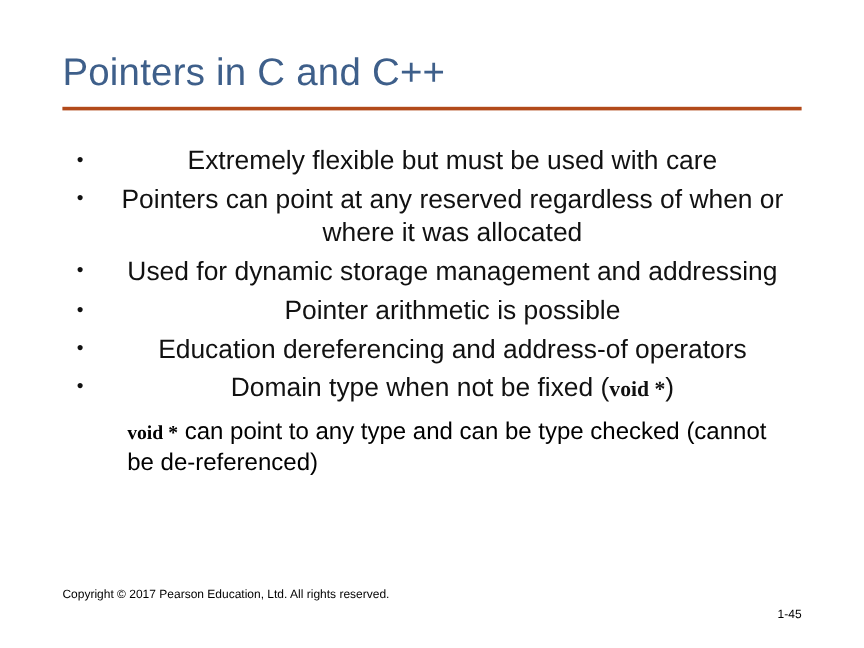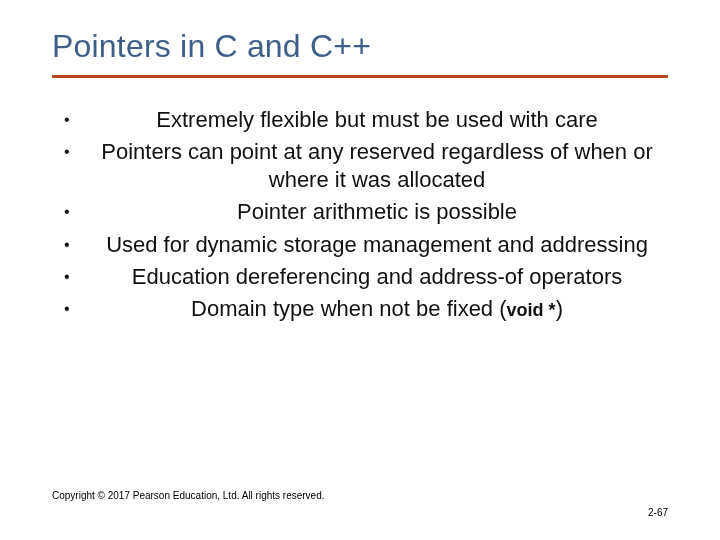--- a/index.html
+++ b/index.html
@@ -10,21 +10,21 @@
     background: #ffffff;
     font-family: "Lucida Sans", "Lucida Sans Unicode", "Trebuchet MS", sans-serif;
     color: #000;
     position: relative;
     overflow: hidden;
   }
   .slide {
     box-sizing: border-box;
     width: 720px;
     height: 540px;
-    padding: 28px 52px 0 52px;
+    padding: 42px 52px 0 52px;
     position: relative;
   }
   .title {
     font-size: 32px;
     font-weight: 400;
     color: #3e5f8a;
     margin: 0 0 10px 0;
     letter-spacing: 0.2px;
   }
   .rule {
@@ -49,21 +49,21 @@
   ul.bullets > li::before {
     content: "•";
     position: absolute;
     left: 4px;
     top: 0;
     font-size: 16px;
     line-height: 28px;
     color: #111;
   }
   .code {
-    font-family: Liberation Sans, sans-serif;
+    font-family: Liberation Serif, serif;
     font-weight: bold;
     font-size: 0.82em;
   }
   .subnote {
     margin: 10px 0 0 54px;
     font-size: 20px;
     line-height: 1.3;
     max-width: 540px;
   }
   .footer-left {
@@ -87,25 +87,28 @@
 <body>
 
 <div class="slide">
 
   <h1 class="title">Pointers in C and C++</h1>
   <hr class="rule">
 
   <ul class="bullets">
     <li>Extremely flexible but must be used with care</li>
     <li>Pointers can point at any reserved regardless of when or where it was allocated</li>
+    <li>Used for dynamic storage management and addressing</li>
     <li>Pointer arithmetic is possible</li>
-    <li>Used for dynamic storage management and addressing</li>
     <li>Education dereferencing and address-of operators</li>
     <li>
       <span>Domain type when not be fixed (</span><span class="code">void *</span><span>)</span>
     </li>
   </ul>
 
+  <div class="subnote">
+    <span class="code">void *</span><span> can point to any type and can be type checked (cannot be de-referenced)</span>
+  </div>
 
   <div class="footer-left">Copyright © 2017 Pearson Education, Ltd. All rights reserved.</div>
-  <div class="footer-right">2-67</div>
+  <div class="footer-right">1-45</div>
 
 </div>
 
 </body></html>

